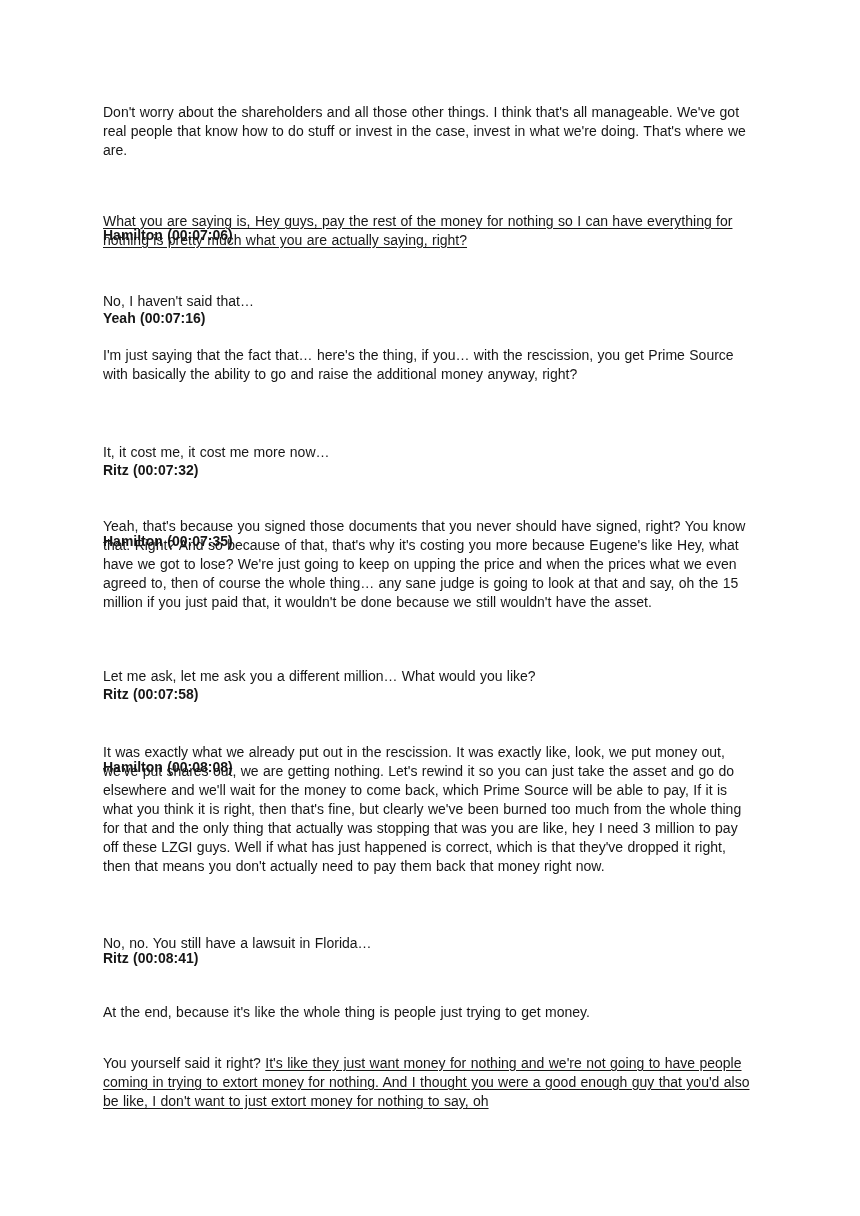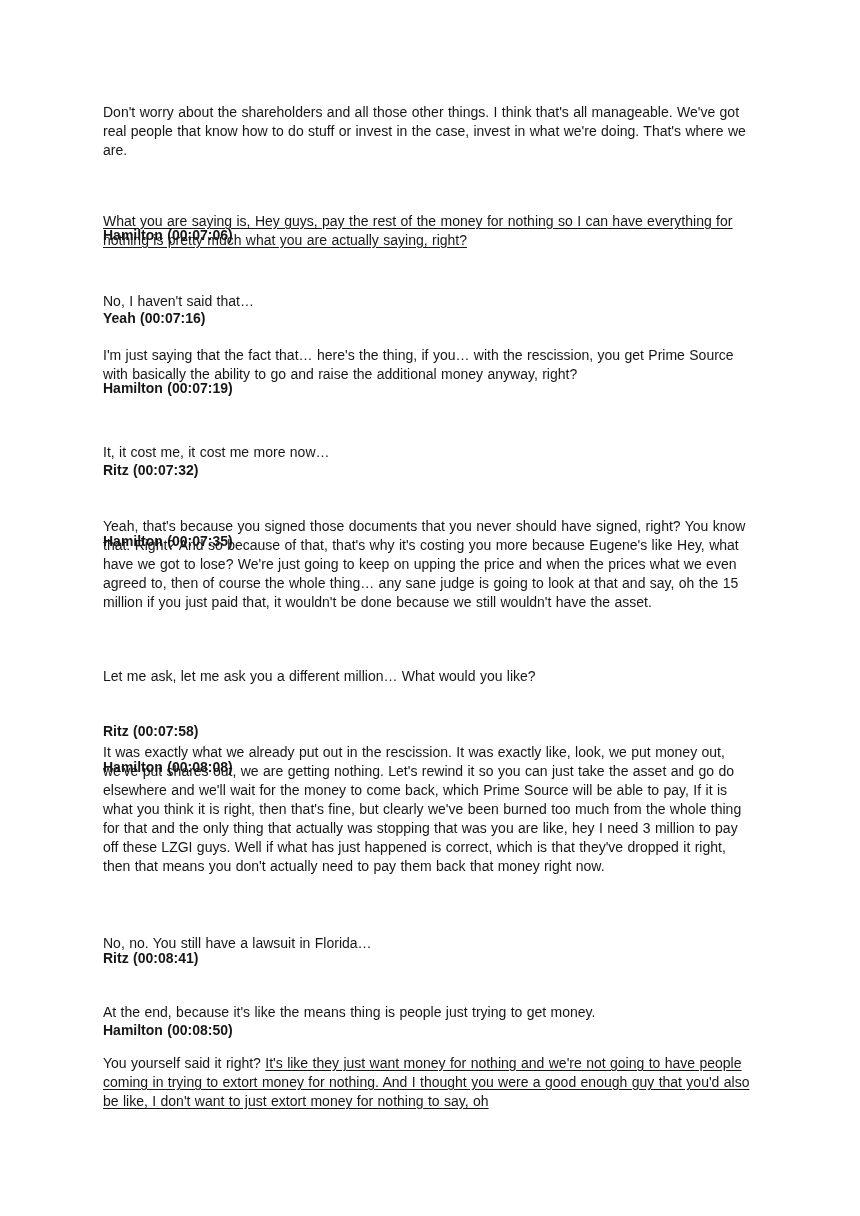--- a/index.html
+++ b/index.html
@@ -43,36 +43,34 @@
 <div class="page">
 
   <p class="block" style="top:103px">Don't worry about the shareholders and all those other things. I think that's all manageable. We've got real people that know how to do stuff or invest in the case, invest in what we're doing. That's where we are.</p>
 
   <h2 class="block heading" style="top:186px">Hamilton (00:07:06)</h2>
   <p class="block para-u" style="top:212px">What you are saying is, Hey guys, pay the rest of the money for nothing so I can have everything for nothing is pretty much what you are actually saying, right?</p>
 
   <h2 class="block heading" style="top:269px">Yeah (00:07:16)</h2>
   <p class="block" style="top:292px">No, I haven't said that…</p>
 
-  <h2 class="block heading" style="top:339px">Hamilton (00:07:19)</h2>
   <p class="block" style="top:346px">I'm just saying that the fact that… here's the thing, if you… with the rescission, you get Prime Source with basically the ability to go and raise the additional money anyway, right?</p>
 
   <h2 class="block heading" style="top:421px">Ritz (00:07:32)</h2>
   <p class="block" style="top:443px">It, it cost me, it cost me more now…</p>
 
   <h2 class="block heading" style="top:492px">Hamilton (00:07:35)</h2>
   <p class="block" style="top:517px">Yeah, that's because you signed those documents that you never should have signed, right? You know that. Right? And so because of that, that's why it's costing you more because Eugene's like Hey, what have we got to lose? We're just going to keep on upping the price and when the prices what we even agreed to, then of course the whole thing… any sane judge is going to look at that and say, oh the 15 million if you just paid that, it wouldn't be done because we still wouldn't have the asset.</p>
 
-  <h2 class="block heading" style="top:682px">Ritz (00:07:58)</h2>
+  <h2 class="block heading" style="top:645px">Ritz (00:07:58)</h2>
   <p class="block" style="top:667px">Let me ask, let me ask you a different million… What would you like?</p>
 
   <h2 class="block heading" style="top:718px">Hamilton (00:08:08)</h2>
   <p class="block" style="top:743px">It was exactly what we already put out in the rescission. It was exactly like, look, we put money out, we've put shares out, we are getting nothing. Let's rewind it so you can just take the asset and go do elsewhere and we'll wait for the money to come back, which Prime Source will be able to pay, If it is what you think it is right, then that's fine, but clearly we've been burned too much from the whole thing for that and the only thing that actually was stopping that was you are like, hey I need 3 million to pay off these LZGI guys. Well if what has just happened is correct, which is that they've dropped it right, then that means you don't actually need to pay them back that money right now.</p>
 
   <h2 class="block heading" style="top:909px">Ritz (00:08:41)</h2>
   <p class="block" style="top:934px">No, no. You still have a lawsuit in Florida…</p>
 
-  <h2 class="block heading" style="top:981px">Hamilton (00:08:50)</h2>
-  <p class="block" style="top:1003px">At the end, because it's like the means thing is people just trying to get money.</p>
+  <p class="block" style="top:1003px">At the end, because it's like the whole thing is people just trying to get money.</p>
 
   <p class="block" style="top:1054px"><span>You yourself said it right? </span><span class="u">It's like they just want money for nothing and we're not going to have people coming in trying to extort money for nothing. And I thought you were a good enough guy that you'd also be like, I don't want to just extort money for nothing to say, oh</span></p>
 
 </div>
 
 </body></html>

